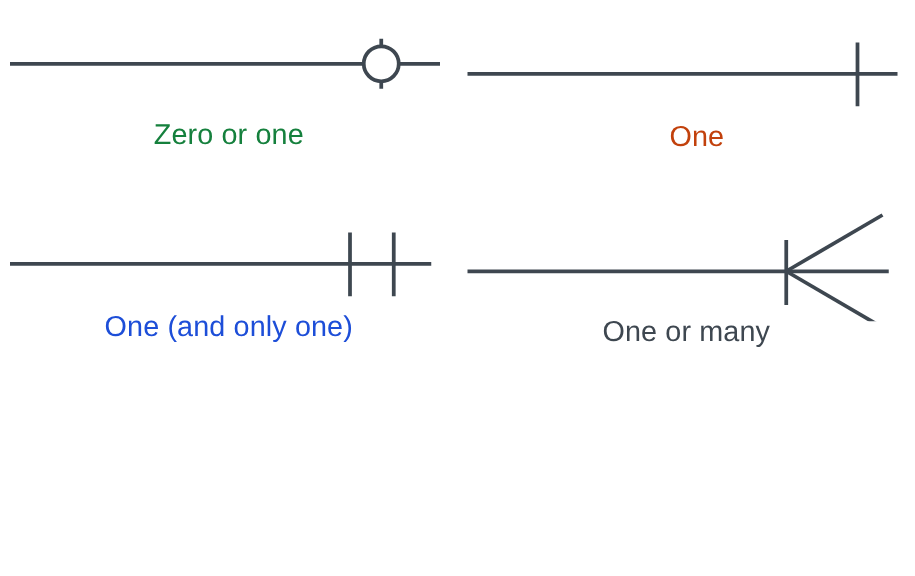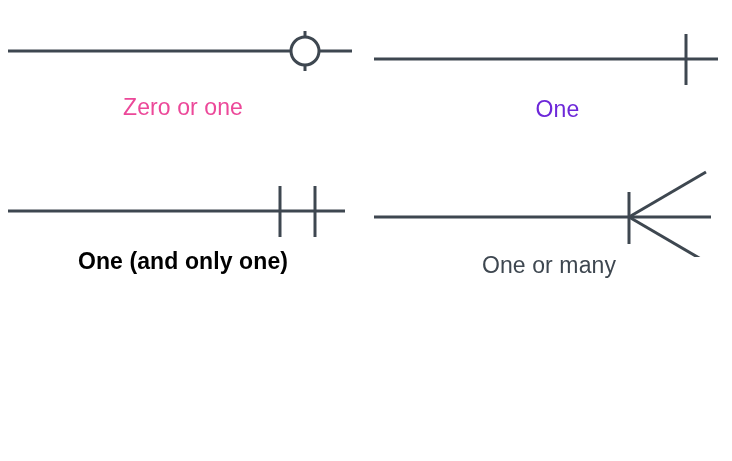--- a/index.html
+++ b/index.html
@@ -66,43 +66,43 @@
     <div class="notation-cell row-1">
       <svg class="symbol-art" viewBox="0 0 366 105">
         <g stroke="#3e4750" stroke-width="3" fill="none" stroke-linecap="butt">
           <line x1="8" y1="51" x2="291" y2="51"></line>
           <line x1="319" y1="51" x2="352" y2="51"></line>
           <circle cx="305" cy="51" r="14" stroke-width="3"></circle>
           <line x1="305" y1="31" x2="305" y2="38"></line>
           <line x1="305" y1="64" x2="305" y2="71"></line>
         </g>
       </svg>
-      <div class="symbol-caption" style="color: #ec4899;">Zero or one</div>
+      <div class="symbol-caption" style="color: #15803d;">Zero or one</div>
     </div>
 
 
     <div class="notation-cell row-2">
       <svg class="symbol-art" viewBox="0 0 366 105">
         <g stroke="#3e4750" stroke-width="3" fill="none" stroke-linecap="butt">
           <line x1="8" y1="59" x2="352" y2="59"></line>
           <line x1="320" y1="34" x2="320" y2="85"></line>
         </g>
       </svg>
-      <div class="symbol-caption" style="color: #6d28d9; padding-left: 17px;">One</div>
+      <div class="symbol-caption" style="color: #c2410c; padding-left: 17px;">One</div>
     </div>
 
     <div class="notation-cell row-2">
       <svg class="symbol-art" viewBox="0 0 366 105">
         <g stroke="#3e4750" stroke-width="3" fill="none" stroke-linecap="butt">
           <line x1="8" y1="59" x2="345" y2="59"></line>
           <line x1="280" y1="34" x2="280" y2="85"></line>
           <line x1="315" y1="34" x2="315" y2="85"></line>
         </g>
       </svg>
-      <div class="symbol-caption" style="color: #000000; font-weight: bold;">One (and only one)</div>
+      <div class="symbol-caption" style="color: #1d4ed8;">One (and only one)</div>
     </div>
 
 
     <div class="notation-cell row-3">
       <svg class="symbol-art" viewBox="0 0 366 105">
         <g stroke="#3e4750" stroke-width="3" fill="none" stroke-linecap="butt">
           <line x1="8" y1="65" x2="345" y2="65"></line>
           <line x1="263" y1="65" x2="340" y2="20"></line>
           <line x1="263" y1="65" x2="340" y2="110"></line>
           <line x1="263" y1="40" x2="263" y2="92"></line>

